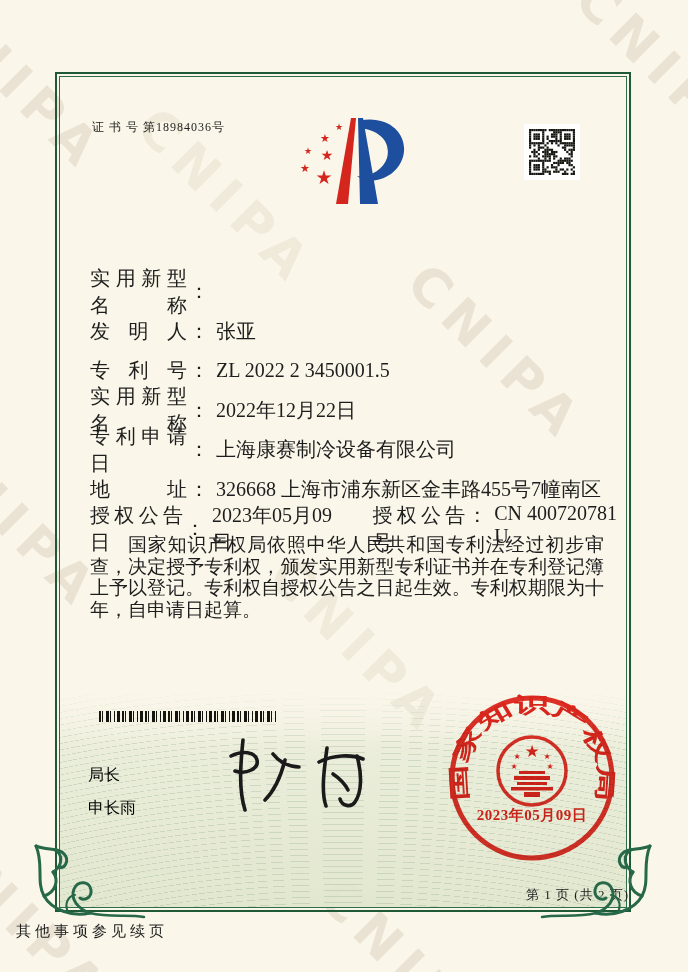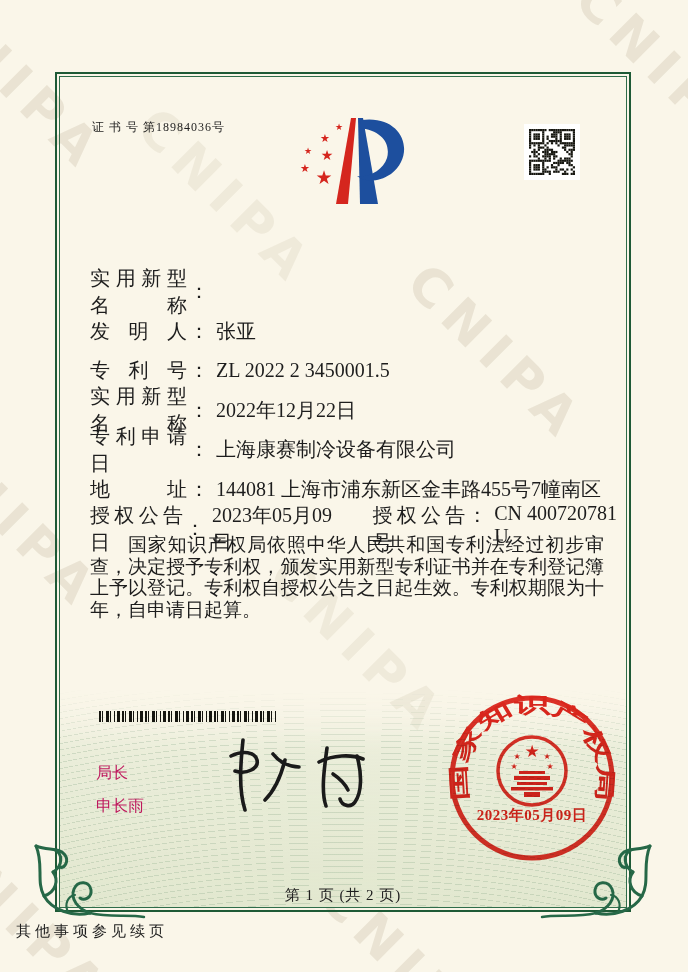--- a/index.html
+++ b/index.html
@@ -48,26 +48,26 @@
   .paras{position:absolute;left:33px;top:460px;width:514px;font-size:19px;line-height:21.5px;text-align:justify}
   .paras p{margin:0 0 5px;text-indent:2em}
   .barcode{
     position:absolute;left:42px;top:637px;width:177px;height:11px;
     background:repeating-linear-gradient(90deg,
       #15150f 0 2px,transparent 2px 3px,#15150f 3px 4px,transparent 4px 7px,
       #15150f 7px 10px,transparent 10px 11px,#15150f 11px 12px,transparent 12px 15px,
       #15150f 15px 16px,transparent 16px 18px,#15150f 18px 21px,transparent 21px 23px);
   }
   .comm{
-    position:absolute;left:39px;top:684px;
-    font-family:Liberation Mono, monospace;font-size:16px;line-height:33px;color:#be185d;
+    position:absolute;left:31px;top:684px;
+    font-family:Liberation Sans, sans-serif;font-size:16px;line-height:33px;color:#000000;
   }
   .signature{position:absolute;left:150px;top:660px}
   .seal{position:absolute;left:388px;top:617px;width:174px;height:174px;mix-blend-mode:multiply}
-  .page-indicator{position:absolute;left:0;right:0;top:812px;text-align:center;font-size:15px;letter-spacing:1px}
+  .page-indicator{position:absolute;left:0;right:0;top:812px;text-align:right;font-size:13px;letter-spacing:1px}
   .continuation{position:absolute;left:16px;right:0;top:922px;text-align:left;font-size:15px;letter-spacing:4px}
   .corner{position:absolute;width:118px;height:78px;pointer-events:none}
   .corner.bl{left:28px;top:842px}
   .corner.br{left:540px;top:842px;transform:scaleX(-1)}
 </style>
 </head>
 <body>
 
 <div class="wm" style="left:-42px;top:-18px">CNIPA</div>
 <div class="wm faint" style="left:168px;top:96px">CNIPA</div>
@@ -364,21 +364,21 @@
       <span class="fvalue">2022年12月22日</span>
     </div>
     <div class="frow">
       <span class="flabel">专利申请日</span>
         <span class="colon">：</span>
       <span class="fvalue">上海康赛制冷设备有限公司</span>
     </div>
     <div class="frow">
       <span class="flabel">地址</span>
         <span class="colon">：</span>
-      <span class="fvalue">144081 上海市浦东新区金丰路455号7幢南区</span>
+      <span class="fvalue">326668 上海市浦东新区金丰路455号7幢南区</span>
     </div>
     <div class="frow">
       <span class="flabel">授权公告日</span>
         <span class="colon">：</span>
       <span class="fvalue">2023年05月09日</span>
       <span class="grant">
         <span class="flabel">授权公告号</span>
           <span class="colon">：</span>
         <span class="fvalue">CN 400720781 U</span>
       </span>

